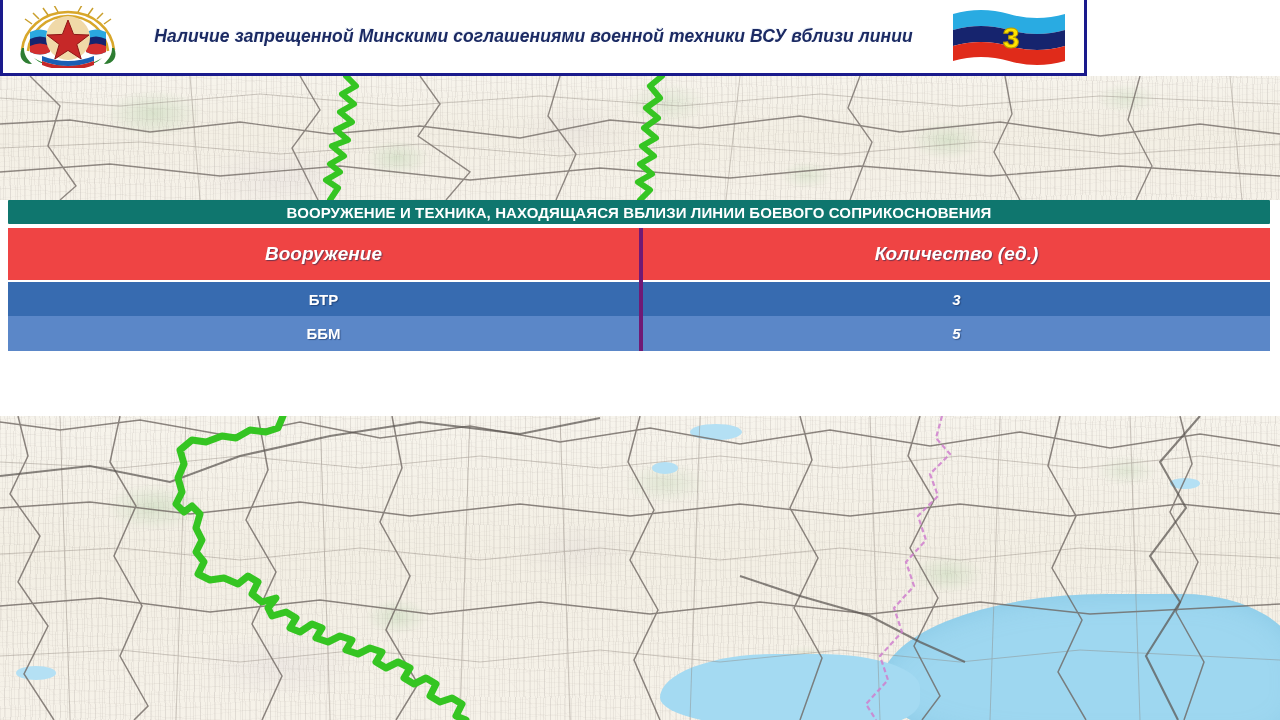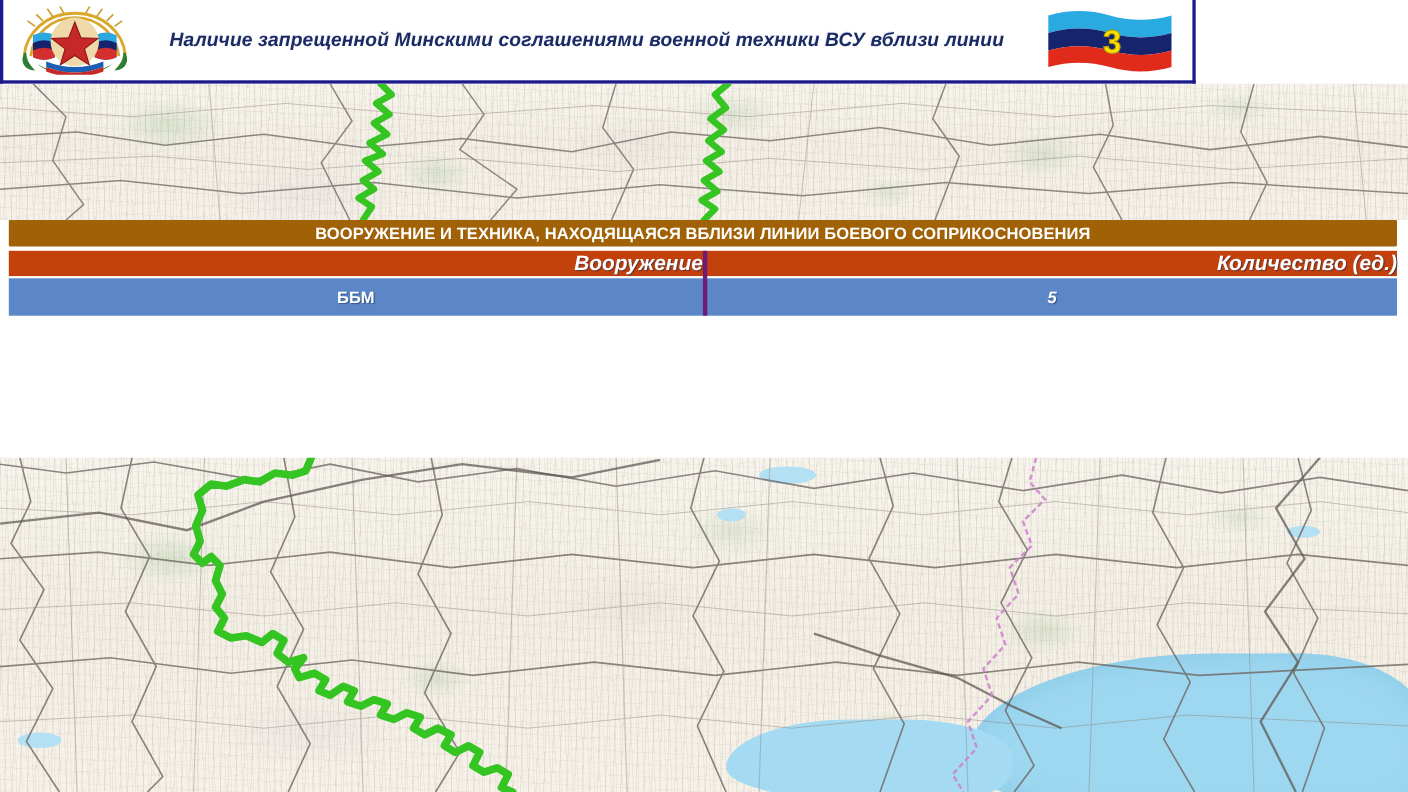--- a/index.html
+++ b/index.html
@@ -87,41 +87,40 @@
     letter-spacing:.1px;
   }
   .flag-wrap {
     width:150px; height:100%; flex:0 0 150px;
     display:flex; align-items:center; justify-content:center;
   }
 
   
   .table-block { position:absolute; left:8px; top:200px; width:1262px; }
   .table-title {
-    height:24px; background:#a16207;
+    height:24px; background:#0f766e;
     display:flex; align-items:center; justify-content:center;
     color:#ffffff; font-size:15px; font-weight:bold;
     letter-spacing:.1px; white-space:nowrap;
     border-radius:1px;
   }
   .tbl { width:100%; border-collapse:collapse; table-layout:fixed; margin-top:4px; }
   .tbl col.c1 { width:633px; }
   .tbl col.c2 { width:629px; }
   .tbl th, .tbl td {
     text-align:center; color:#ffffff;
     border-left:4px solid #701a75; border-right:2px solid #ffffff;
   }
   .tbl th:first-child, .tbl td:first-child { border-left:none; }
   .tbl th:last-child,  .tbl td:last-child  { border-right:none; }
   .tbl thead th {
-    height:24px; background:#c2410c;
+    height:53px; background:#ef4444;
     font-size:19px; font-weight:bold; font-style:italic;
     text-shadow:1px 1px 1px rgba(20,40,80,.55);
     border-bottom:2px solid #ffffff;
-    text-align:right;
   }
   .tbl tbody td { height:35px; font-size:15px; font-weight:bold; }
   .tbl tbody tr.odd  td { background:#5b87c8; }
   .tbl tbody tr.even td { background:#376bb0; }
   .tbl tbody td.name { text-shadow:1px 1px 1px rgba(20,40,80,.5); }
   .tbl tbody td.qty  { font-style:italic; text-shadow:1px 1px 1px rgba(20,40,80,.5); }
 </style>
 </head>
 <body>
 
@@ -271,20 +270,24 @@
           <col class="c1">
           <col class="c2">
         </colgroup>
       <thead>
         <tr>
           <th>Вооружение</th>
           <th>Количество (ед.)</th>
         </tr>
       </thead>
       <tbody>
+        <tr class="even">
+          <td class="name">БТР</td>
+          <td class="qty">3</td>
+        </tr>
         <tr class="odd">
           <td class="name">ББМ</td>
           <td class="qty">5</td>
         </tr>
       </tbody>
     </table>
   </div>
 
 </div>
 

